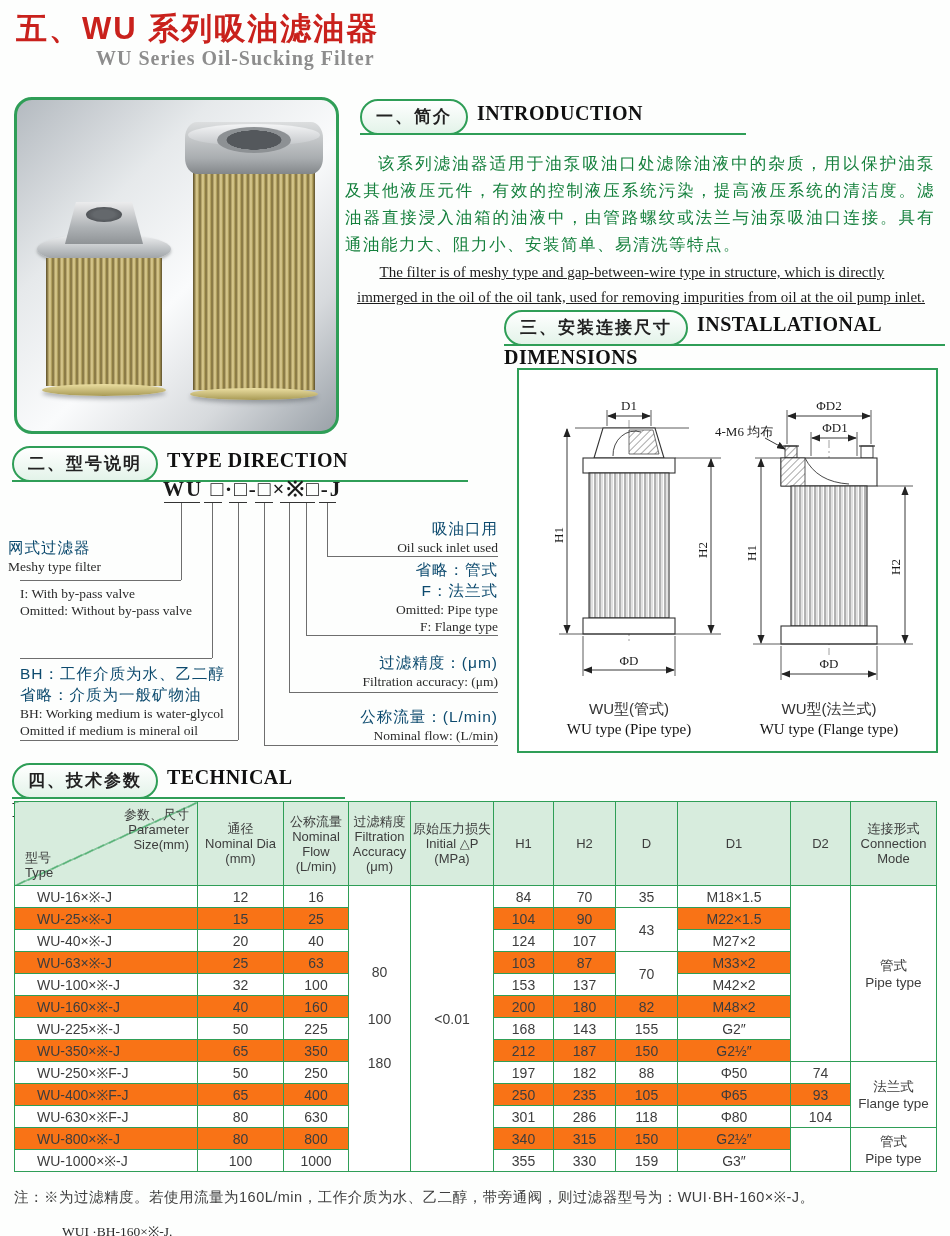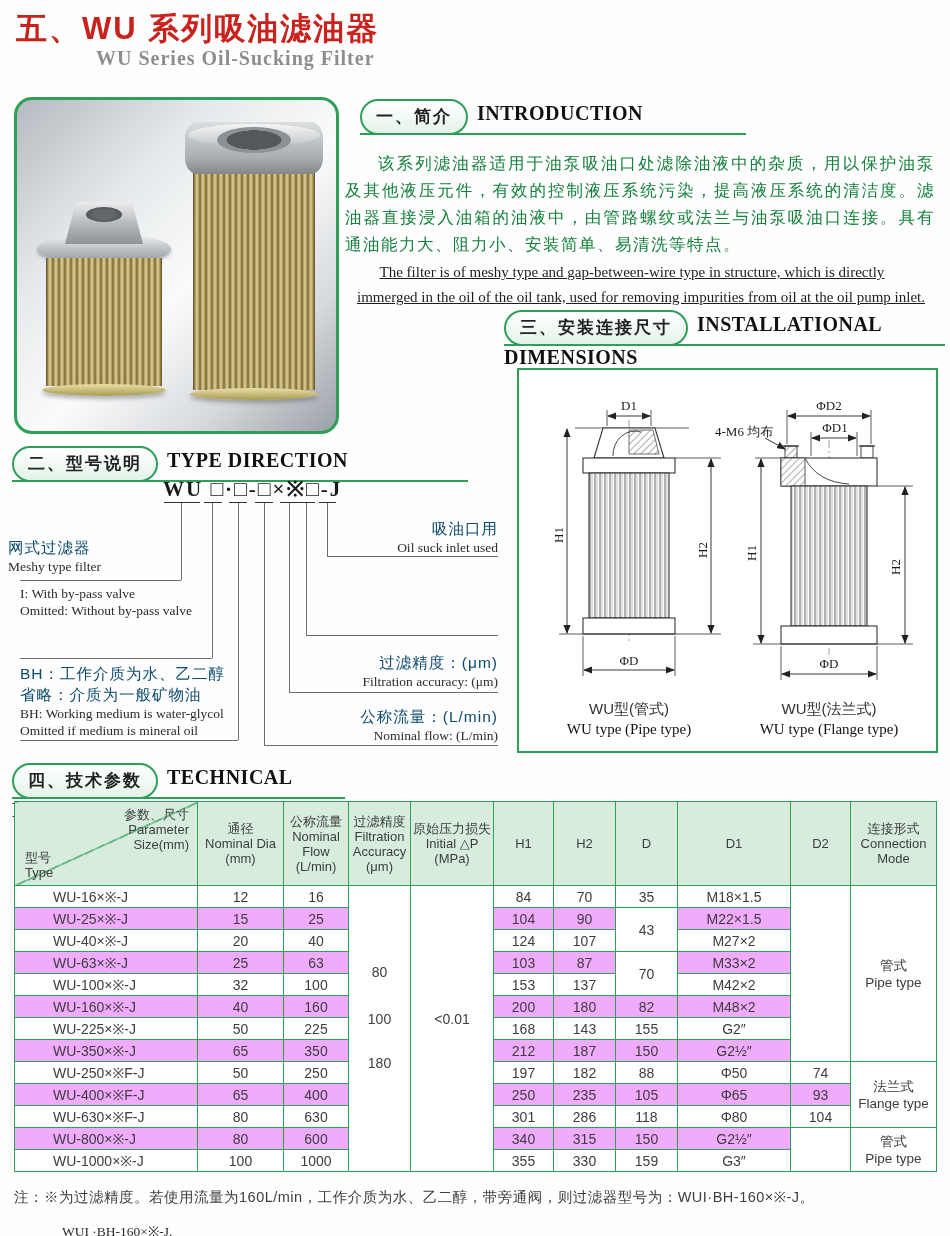--- a/index.html
+++ b/index.html
@@ -71,23 +71,23 @@
     border:2px solid #2f9e57; background:#fff; }
 
   
   .tbl-wrap { position:absolute; left:14px; top:801px; }
   table { border-collapse:collapse; table-layout:fixed; width:922px; }
   th,td { border:1px solid #2f9e57; font-size:14px; color:#3d3d3d; text-align:center;
           overflow:hidden; }
   th { background:#d7ecdd; font-weight:normal; white-space:pre-line; font-size:13px;
        line-height:15px; height:84px; }
   td { height:22px; background:#ffffff; }
-  td.green { background:#f0abfc; }
+  td.green { background:#f97316; }
   td.merged { background:#ffffff; }
-  td.col-type { text-align:left; padding-left:38px; }
+  td.col-type { text-align:left; padding-left:22px; }
   .th-diag { position:relative; background-color:#d7ecdd;
     background-image:linear-gradient(to bottom right,transparent calc(50% - 0.6px),
       #2f9e57 calc(50% - 0.6px),#2f9e57 calc(50% + 0.6px),transparent calc(50% + 0.6px)); }
   .diag-top { position:absolute; top:5px; right:8px; text-align:right; white-space:pre-line; }
   .diag-bot { position:absolute; bottom:5px; left:10px; text-align:left; white-space:pre-line; }
   .filt-cell { position:relative; }
   .filt-cell span, .press-cell span { position:absolute; left:0; right:0; transform:translateY(-50%); }
   .press-cell { position:relative; }
   .conn-cell { white-space:pre-line; font-size:13.5px; line-height:17px; }
 
@@ -271,20 +271,26 @@
   <div class="td-label" style="left:20px; top:663px; width:260px;">
     <div class="lbl-cn">BH：工作介质为水、乙二醇
 省略：介质为一般矿物油</div>
     <div class="lbl-en">BH: Working medium is water-glycol
 Omitted if medium is mineral oil</div>
   </div>
 
   <div class="td-label td-right" style="left:298px; top:518px; width:200px;">
     <div class="lbl-cn">吸油口用</div>
     <div class="lbl-en">Oil suck inlet used</div>
+  </div>
+  <div class="td-label td-right" style="left:298px; top:559px; width:200px;">
+    <div class="lbl-cn">省略：管式
+F：法兰式</div>
+    <div class="lbl-en">Omitted: Pipe type
+F: Flange type</div>
   </div>
   <div class="td-label td-right" style="left:298px; top:652px; width:200px;">
     <div class="lbl-cn">过滤精度：(μm)</div>
     <div class="lbl-en">Filtration accuracy: (μm)</div>
   </div>
   <div class="td-label td-right" style="left:298px; top:706px; width:200px;">
     <div class="lbl-cn">公称流量：(L/min)</div>
     <div class="lbl-en">Nominal flow: (L/min)</div>
   </div>
 
@@ -451,21 +457,21 @@
             <td>630</td>
             <td>301</td>
             <td>286</td>
             <td>118</td>
             <td>Φ80</td>
             <td>104</td>
           </tr>
           <tr>
             <td class="col-type green">WU-800×※-J</td>
             <td class="green">80</td>
-            <td class="green">600</td>
+            <td class="green">800</td>
             <td class="green">340</td>
             <td class="green">315</td>
             <td class="green">150</td>
             <td class="green">G2½″</td>
             <td rowspan="2" class="merged"></td>
             <td class="conn-cell merged" rowspan="2">管式
 Pipe type</td>
           </tr>
           <tr>
             <td class="col-type">WU-1000×※-J</td>

